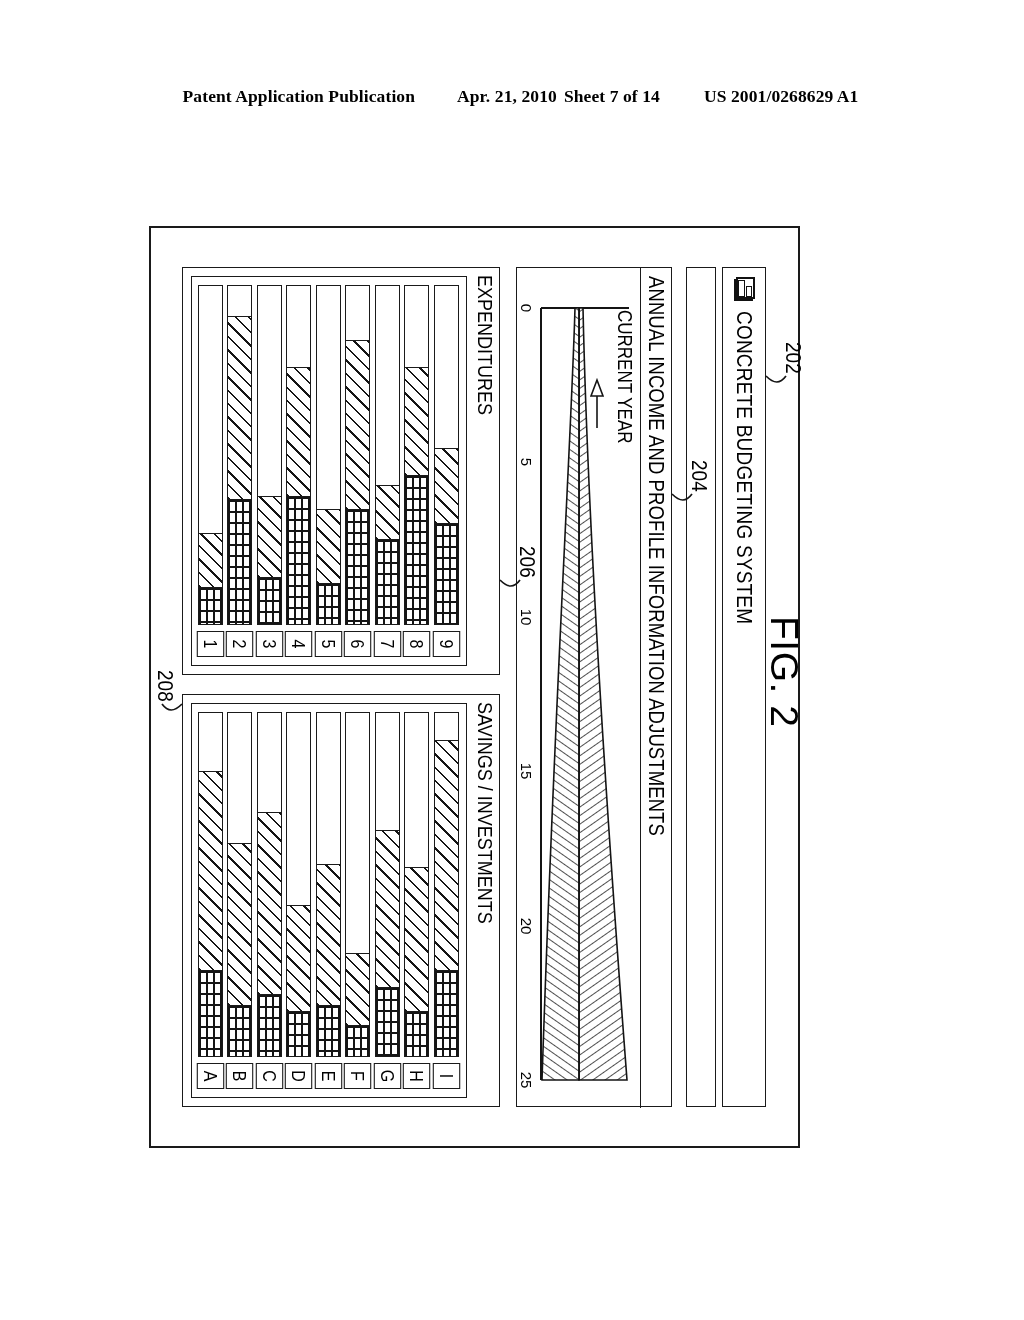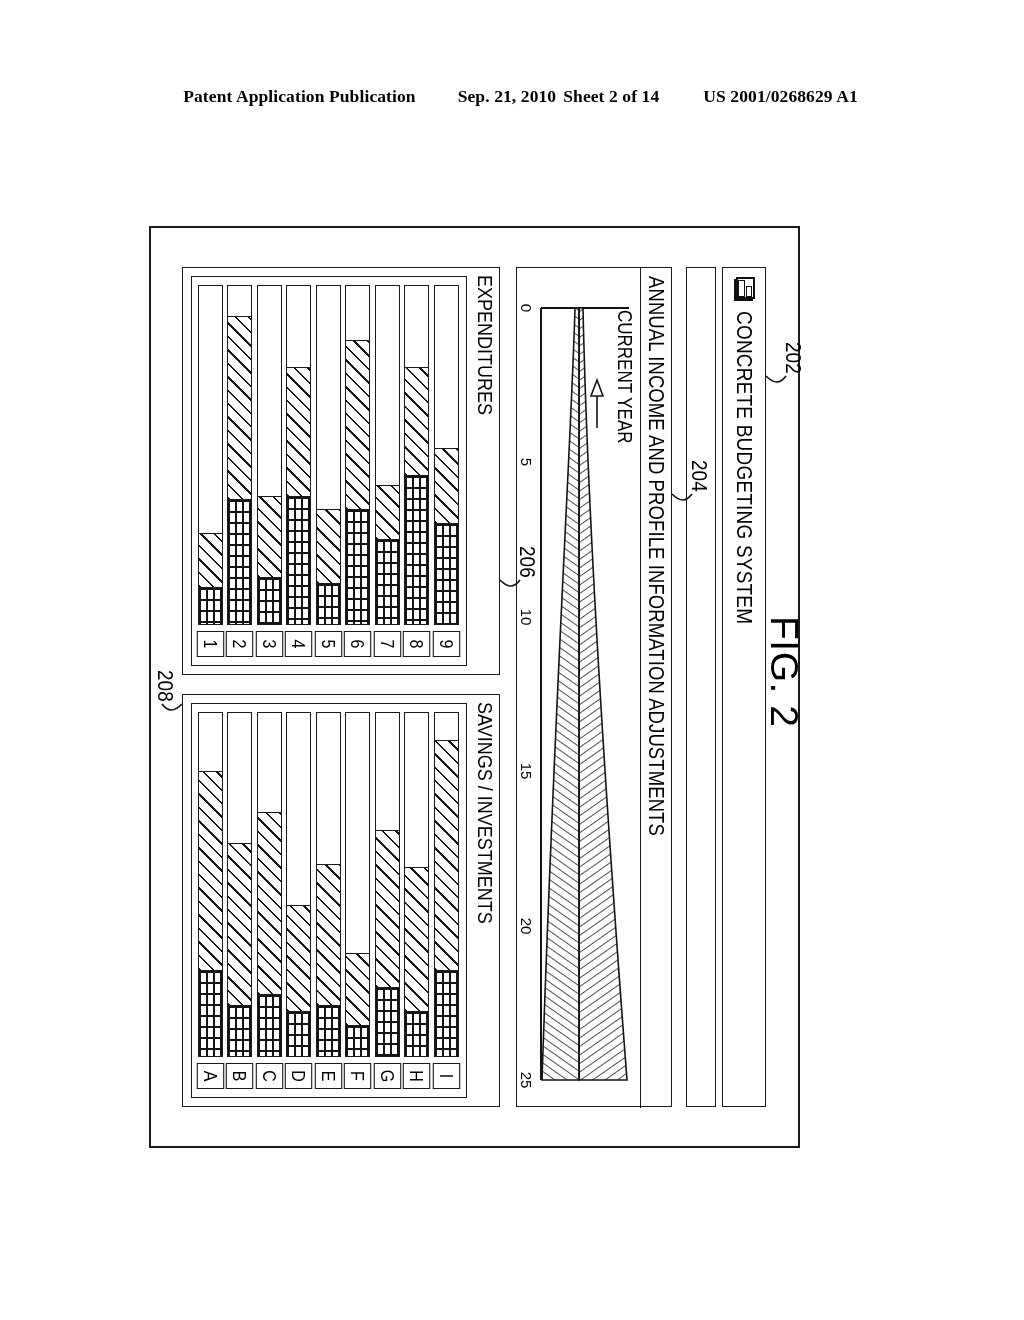--- a/index.html
+++ b/index.html
@@ -167,22 +167,22 @@
     font-size:39px; color:#000; white-space:nowrap;
     transform:rotate(90deg); transform-origin:left top;
     letter-spacing:.5px;
   }
 </style>
 </head>
 <body>
 
 <div id="pub-header">
   <span class="h-pub">Patent Application Publication</span>
-  <span class="h-date">Sep. 21, 2010</span>
-  <span class="h-sheet">Sheet 2 of 14</span>
+  <span class="h-date">Apr. 21, 2010</span>
+  <span class="h-sheet">Sheet 7 of 14</span>
   <span class="h-num">US 2001/0268629 A1</span>
 </div>
 
 <div id="fig-stage">
 
   <div id="window-frame"></div>
 
   <div class="panel" id="titlebar">
     <div id="titlebar-inner">
       <span id="app-icon">

